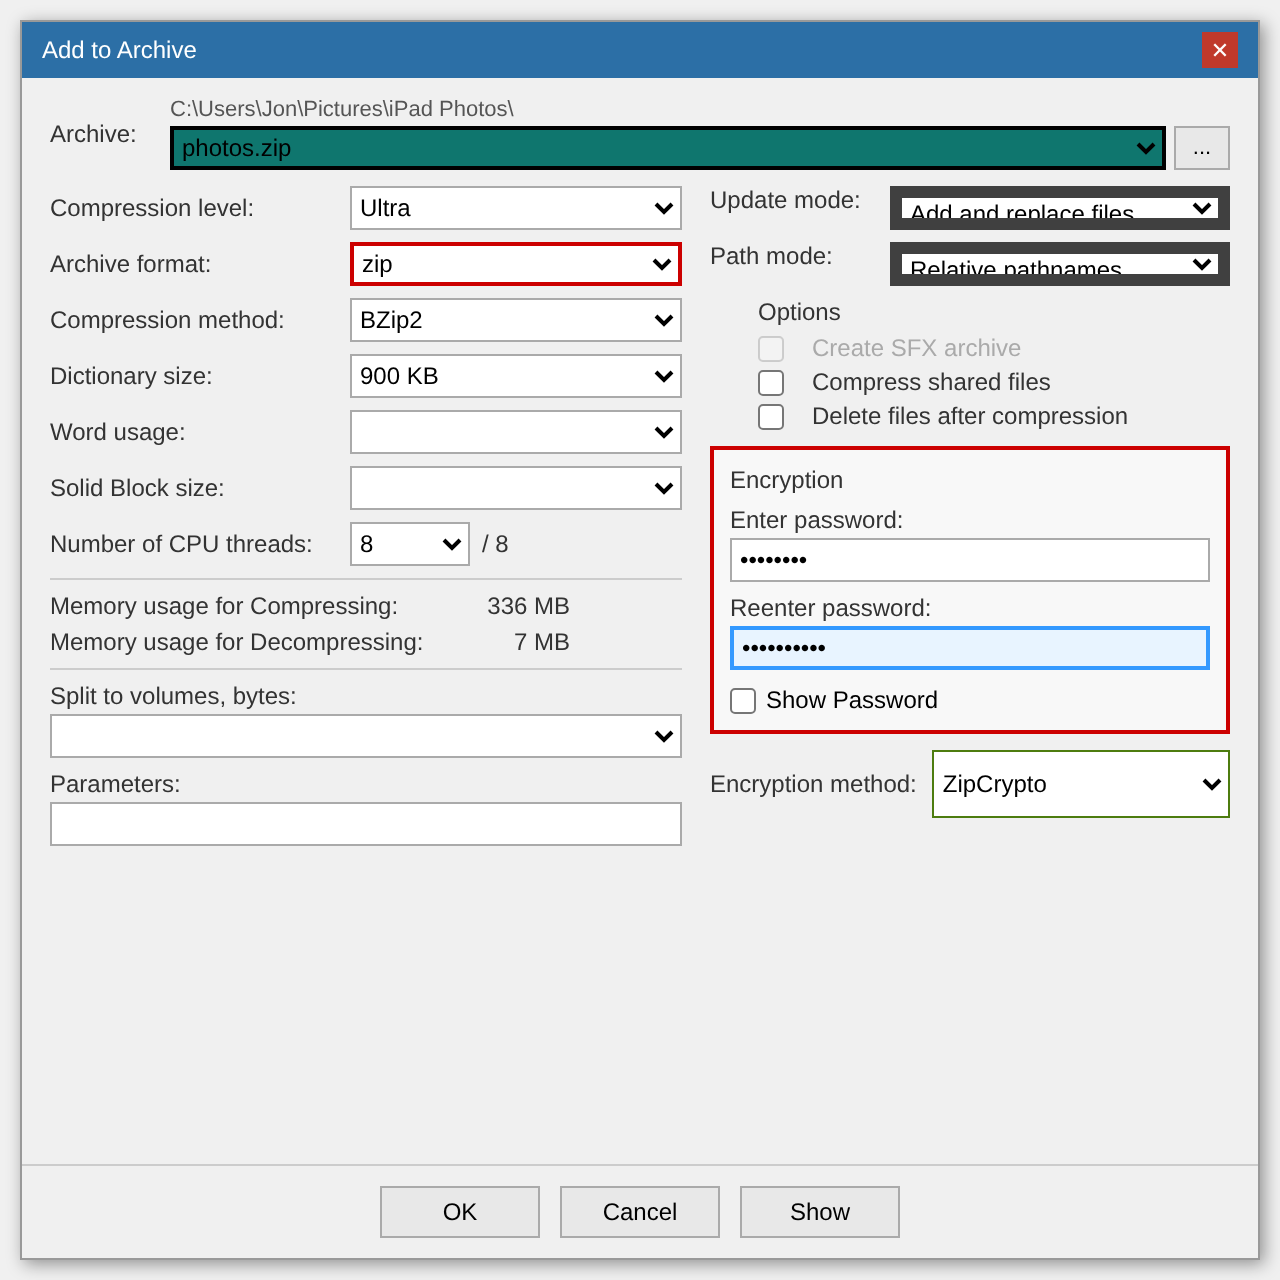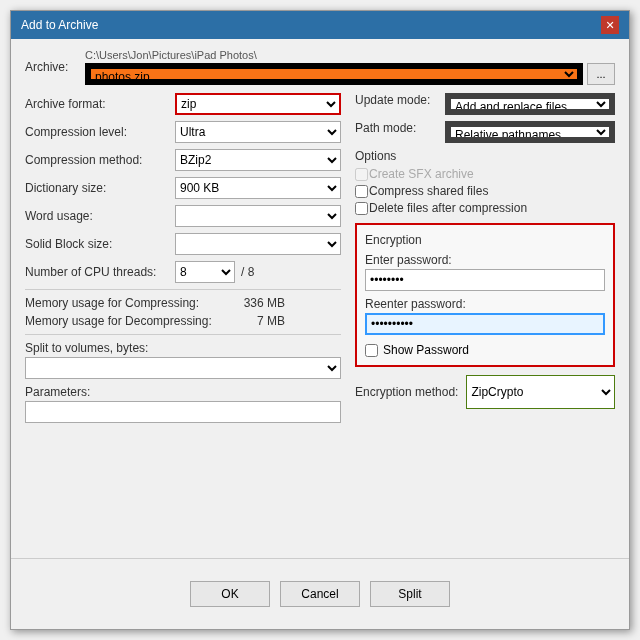--- a/index.html
+++ b/index.html
@@ -74,22 +74,22 @@
       margin-bottom: 2px;
     }
     .archive-file-row {
       display: flex;
       gap: 4px;
     }
     .archive-file-row select {
       flex: 1;
       height: 22px;
       font-size: 12px;
-      border: 6px solid #000000;
-      background: #f97316;
+      border: 2px solid #000000;
+      background: #0f766e;
     }
     .archive-file-row button {
       width: 28px;
       height: 22px;
       font-size: 11px;
       border: 1px solid #aaa;
       background: #e8e8e8;
       cursor: pointer;
     }
     .main-content {
@@ -197,31 +197,32 @@
       flex: 1;
       height: 22px;
       font-size: 12px;
       border: 6px solid #404040;
       background: white;
     }
     .options-group {
       border: none;
       margin-top: 2px;
       margin-bottom: 8px;
+      margin-left: 24px;
     }
     .options-title {
       color: #333;
       font-size: 12px;
       margin-bottom: 4px;
     }
     .option-item {
       display: flex;
       align-items: center;
       margin-bottom: 3px;
-      gap: 1px;
+      gap: 14px;
     }
     .option-item input[type="checkbox"] {
       width: 13px;
       height: 13px;
     }
     .option-item label {
       color: #333;
       font-size: 12px;
     }
     .option-item label.disabled {
@@ -278,21 +279,21 @@
       flex: 1;
       height: 34px;
       font-size: 12px;
       border: 1px solid #4d7c0f;
       background: white;
     }
     .footer {
       display: flex;
       justify-content: center;
       gap: 10px;
-      padding: 22px;
+      padding: 10px;
       border-top: 1px solid #ccc;
       flex-shrink: 0;
     }
     .footer button {
       width: 80px;
       height: 26px;
       font-size: 12px;
       border: 1px solid #aaa;
       background: #e8e8e8;
       cursor: pointer;
@@ -326,30 +327,30 @@
           <button>...</button>
         </div>
       </div>
     </div>
 
     <div class="main-content">
 
       <div class="left-panel">
 
         <div class="form-row">
+          <span class="form-label">Compression level:</span>
+          <select class="form-control">
+            <option>Ultra</option>
+          </select>
+        </div>
+
+        <div class="form-row">
           <span class="form-label">Archive format:</span>
           <select class="form-control format-select">
             <option>zip</option>
-          </select>
-        </div>
-
-        <div class="form-row">
-          <span class="form-label">Compression level:</span>
-          <select class="form-control">
-            <option>Ultra</option>
           </select>
         </div>
 
         <div class="form-row">
           <span class="form-label">Compression method:</span>
           <select class="form-control">
             <option>BZip2</option>
           </select>
         </div>
 
@@ -461,15 +462,15 @@
             <option>ZipCrypto</option>
           </select>
         </div>
       </div>
     </div>
   </div>
 
   <div class="footer">
     <button>OK</button>
     <button>Cancel</button>
-    <button>Split</button>
+    <button>Show</button>
   </div>
 </div>
 
 </body></html>

